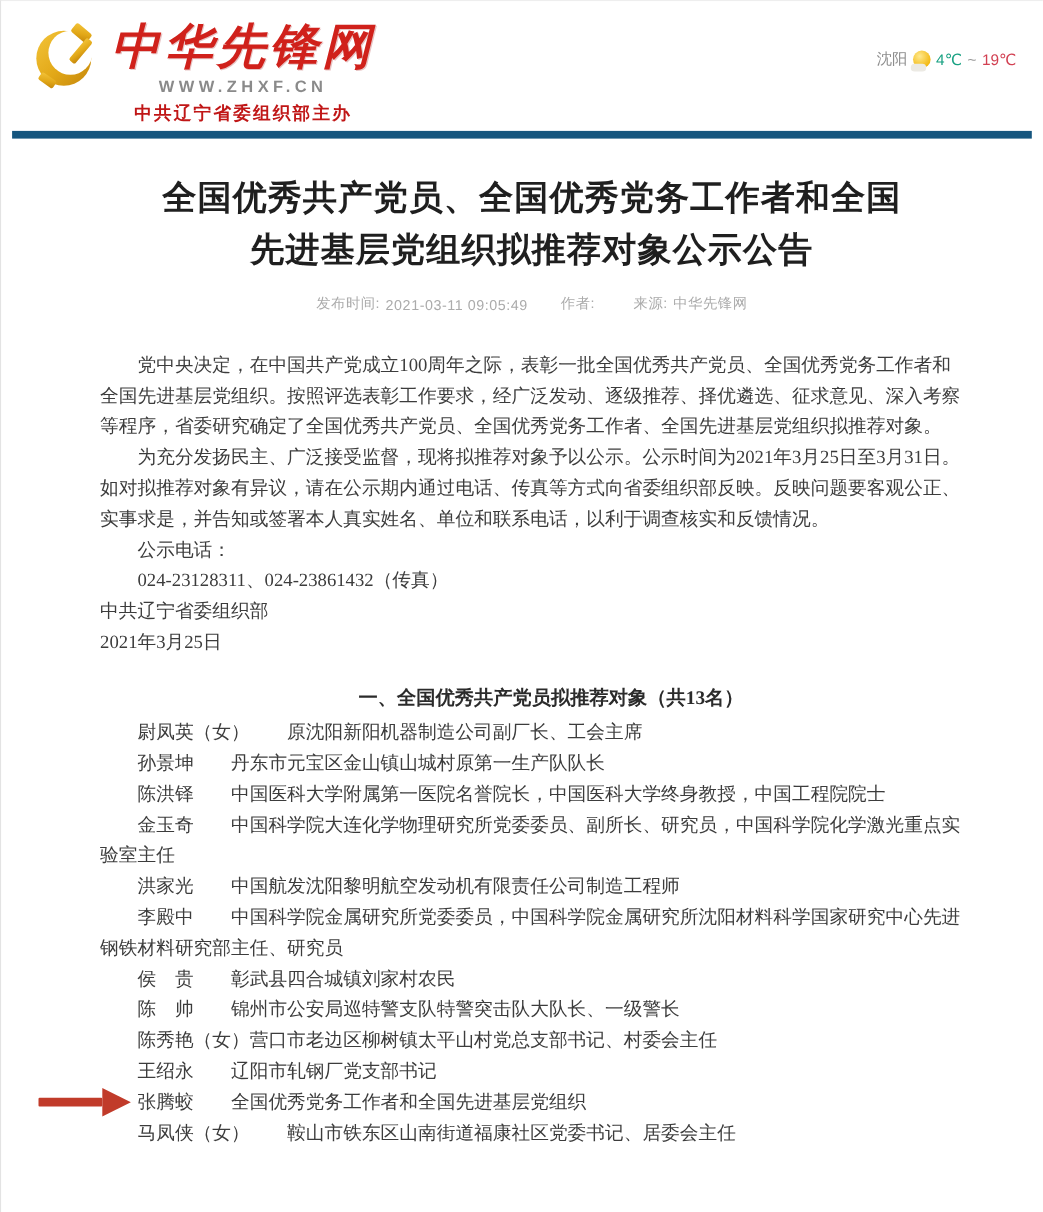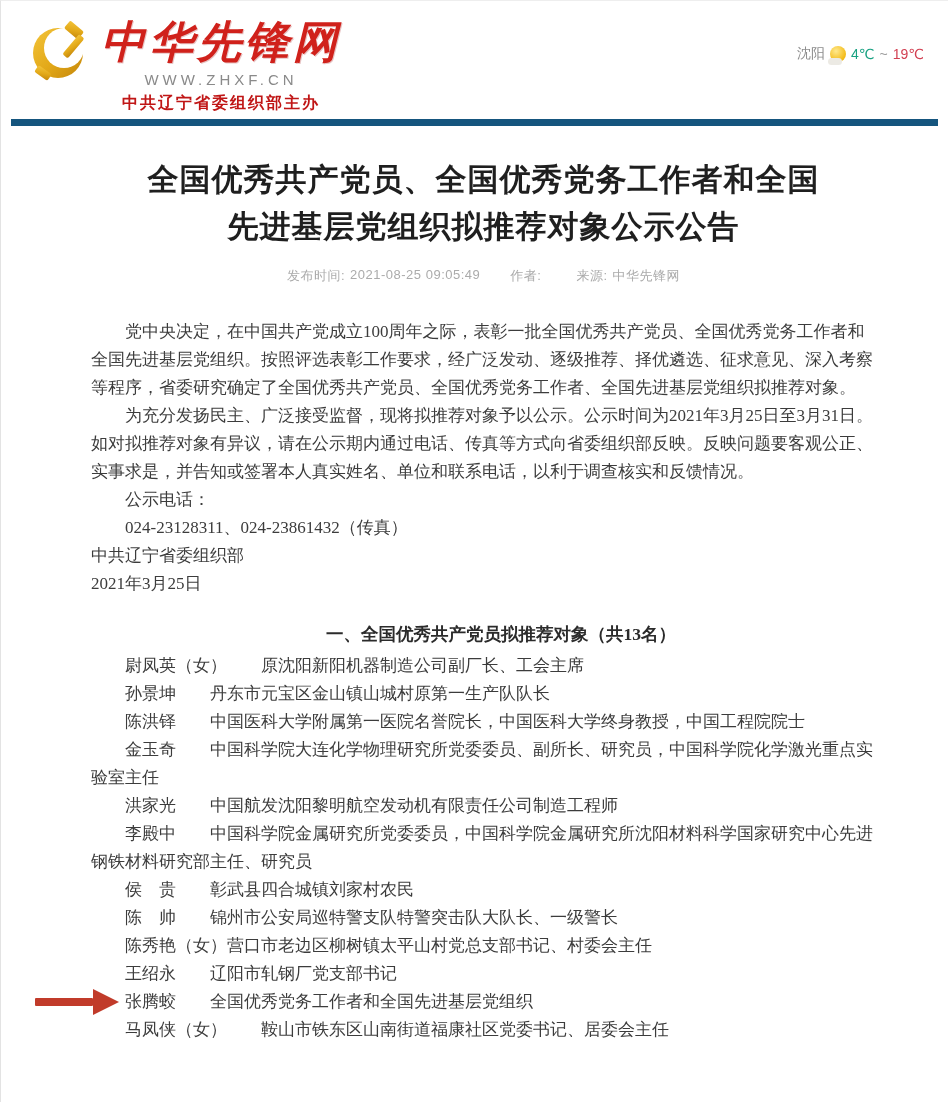--- a/index.html
+++ b/index.html
@@ -21,21 +21,21 @@
     padding: 16px 14px 0 28px; height: 112px;
   }
   .logo { display: flex; align-items: flex-start; gap: 8px; cursor: pointer; }
   .logo-text { display: flex; flex-direction: column; align-items: center; }
   .site-name {
     color: #d0211b; font-size: 44px; font-weight: bold; font-style: italic;
     letter-spacing: 4px; line-height: 52px;
     font-family: "Liberation Serif", "DejaVu Serif", serif;
     text-shadow: 1px 1px 0 rgba(160,20,20,.25);
   }
-  .site-url { color: #8a8a8a; font-size: 15px; font-weight: normal; letter-spacing: 4px; margin-top: 2px; text-align: right; }
+  .site-url { color: #8a8a8a; font-size: 15px; font-weight: bold; letter-spacing: 4px; margin-top: 2px; text-align: right; }
   .organizer { color: #c01616; font-size: 16px; font-weight: bold; letter-spacing: 2px; margin-top: 5px; }
 
   .weather { display: flex; align-items: center; gap: 5px; margin-top: 28px; padding-right: 10px; font-size: 14px; }
   .weather-city { color: #8d8d8d; }
   .sun-icon {
     width: 16px; height: 16px; border-radius: 50%;
     background: radial-gradient(circle at 38% 32%, #ffe98e, #f3ba16 70%, #e5a60d);
     position: relative; display: inline-block;
   }
   .sun-icon::after {
@@ -56,21 +56,21 @@
     margin-top: 30px; text-align: center;
     color: #1f1f1f; font-weight: bold; font-size: 31px; line-height: 47px;
     letter-spacing: 1px;
   }
   .article-title .t-line { display: block; }
 
   .article-meta {
     margin-top: 17px; display: flex; justify-content: center; align-items: center;
     color: #ababab; font-size: 13px; letter-spacing: .5px;
   }
-  .meta-group { display: flex; align-items: flex-start; }
+  .meta-group { display: flex; align-items: flex-end; }
   .meta-group + .meta-group { margin-left: 30px; }
   .meta-label { margin-right: 5px; }
 
   .article-body {
     margin-top: 33px;
     font-size: 17px; line-height: 28px; color: #3c3c3c;
     font-family: "Liberation Serif", "DejaVu Serif", serif;
   }
   .para { text-indent: 2em; }
   .signature { text-align: left; padding-right: 8px; }
@@ -140,21 +140,21 @@
 <main class="article">
 
   <h1 class="article-title">
     <span class="t-line">全国优秀共产党员、全国优秀党务工作者和全国</span>
     <span class="t-line">先进基层党组织拟推荐对象公示公告</span>
   </h1>
 
   <div class="article-meta">
     <span class="meta-group">
       <span class="meta-label">发布时间:</span>
-      <span>2021-08-25 09:05:49</span>
+      <span>2021-03-11 09:05:49</span>
     </span>
     <span class="meta-group">
       <span class="meta-label">作者:</span>
     </span>
     <span class="meta-group">
       <span class="meta-label">来源:</span>
       <span>中华先锋网</span>
     </span>
   </div>
 

